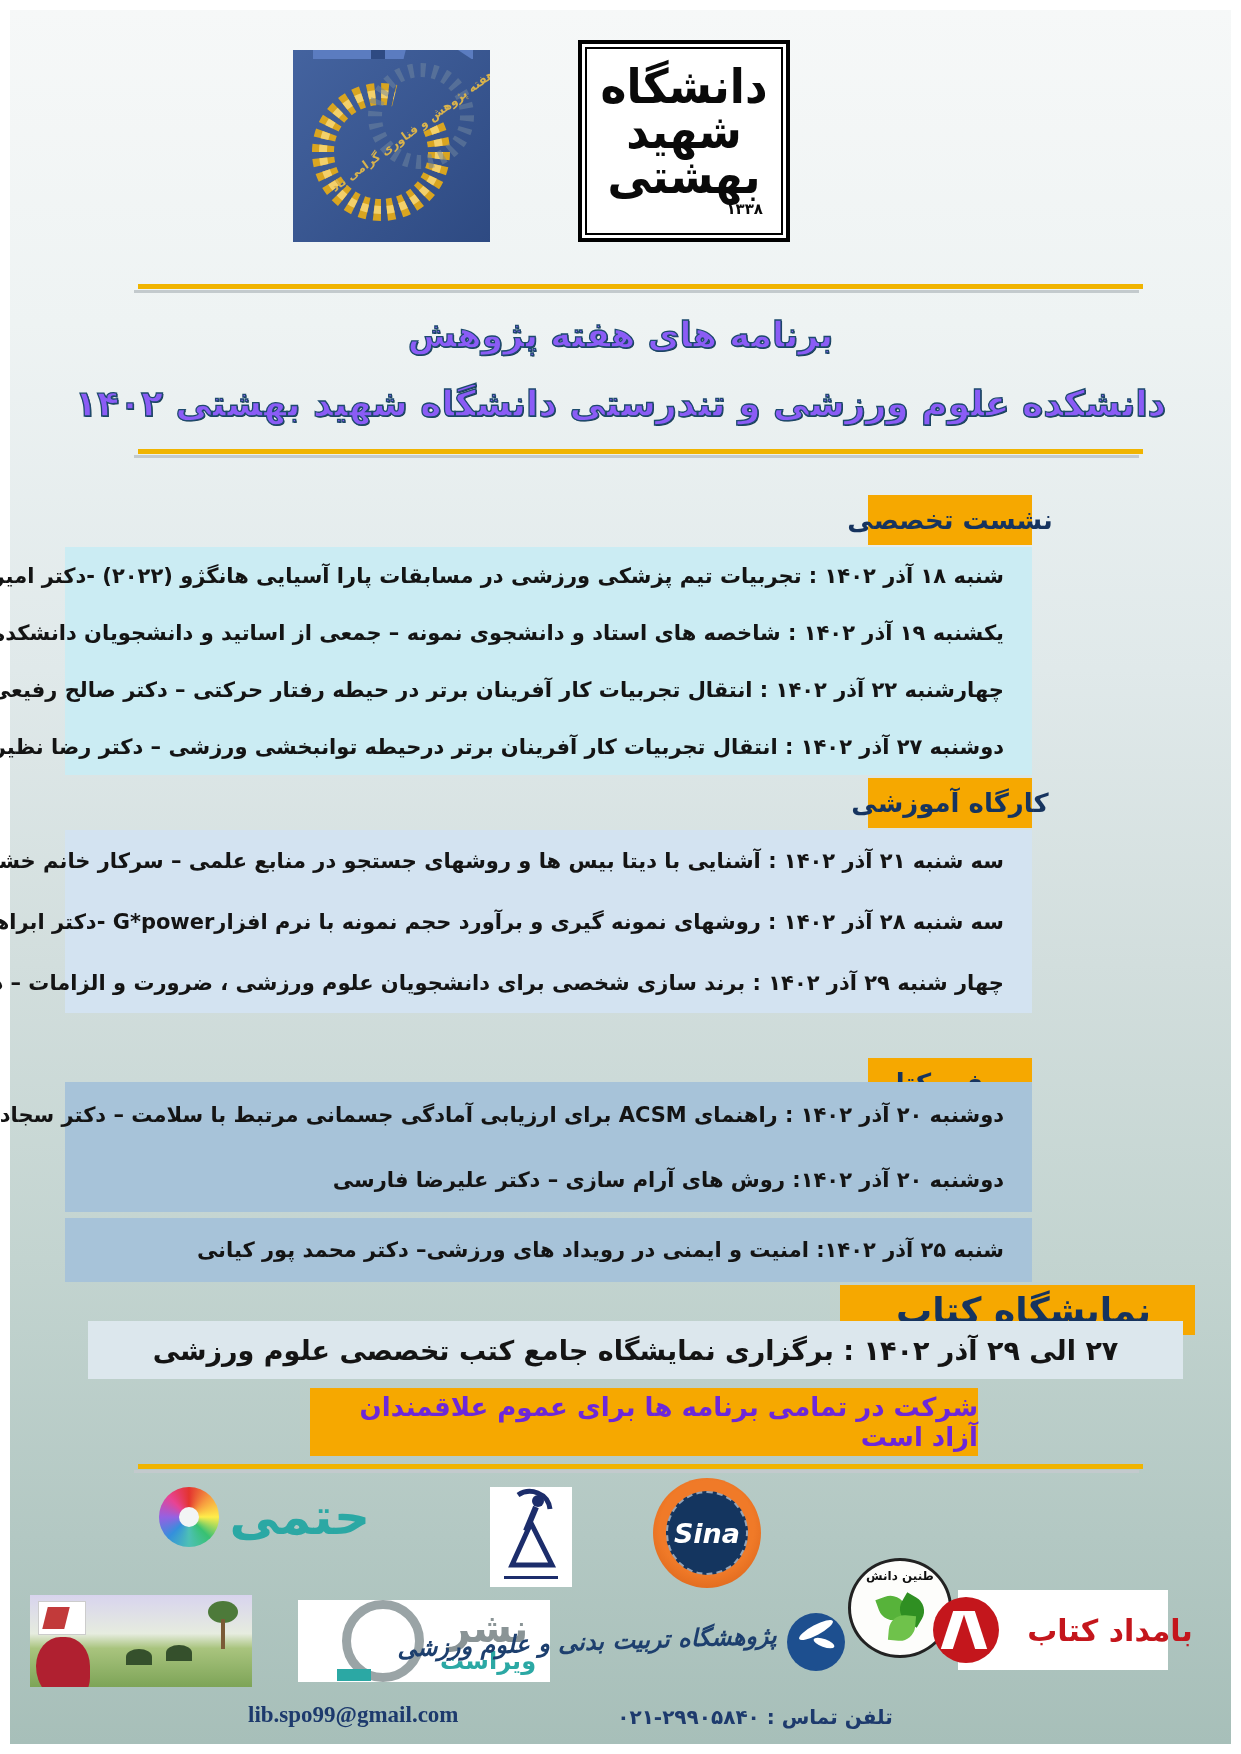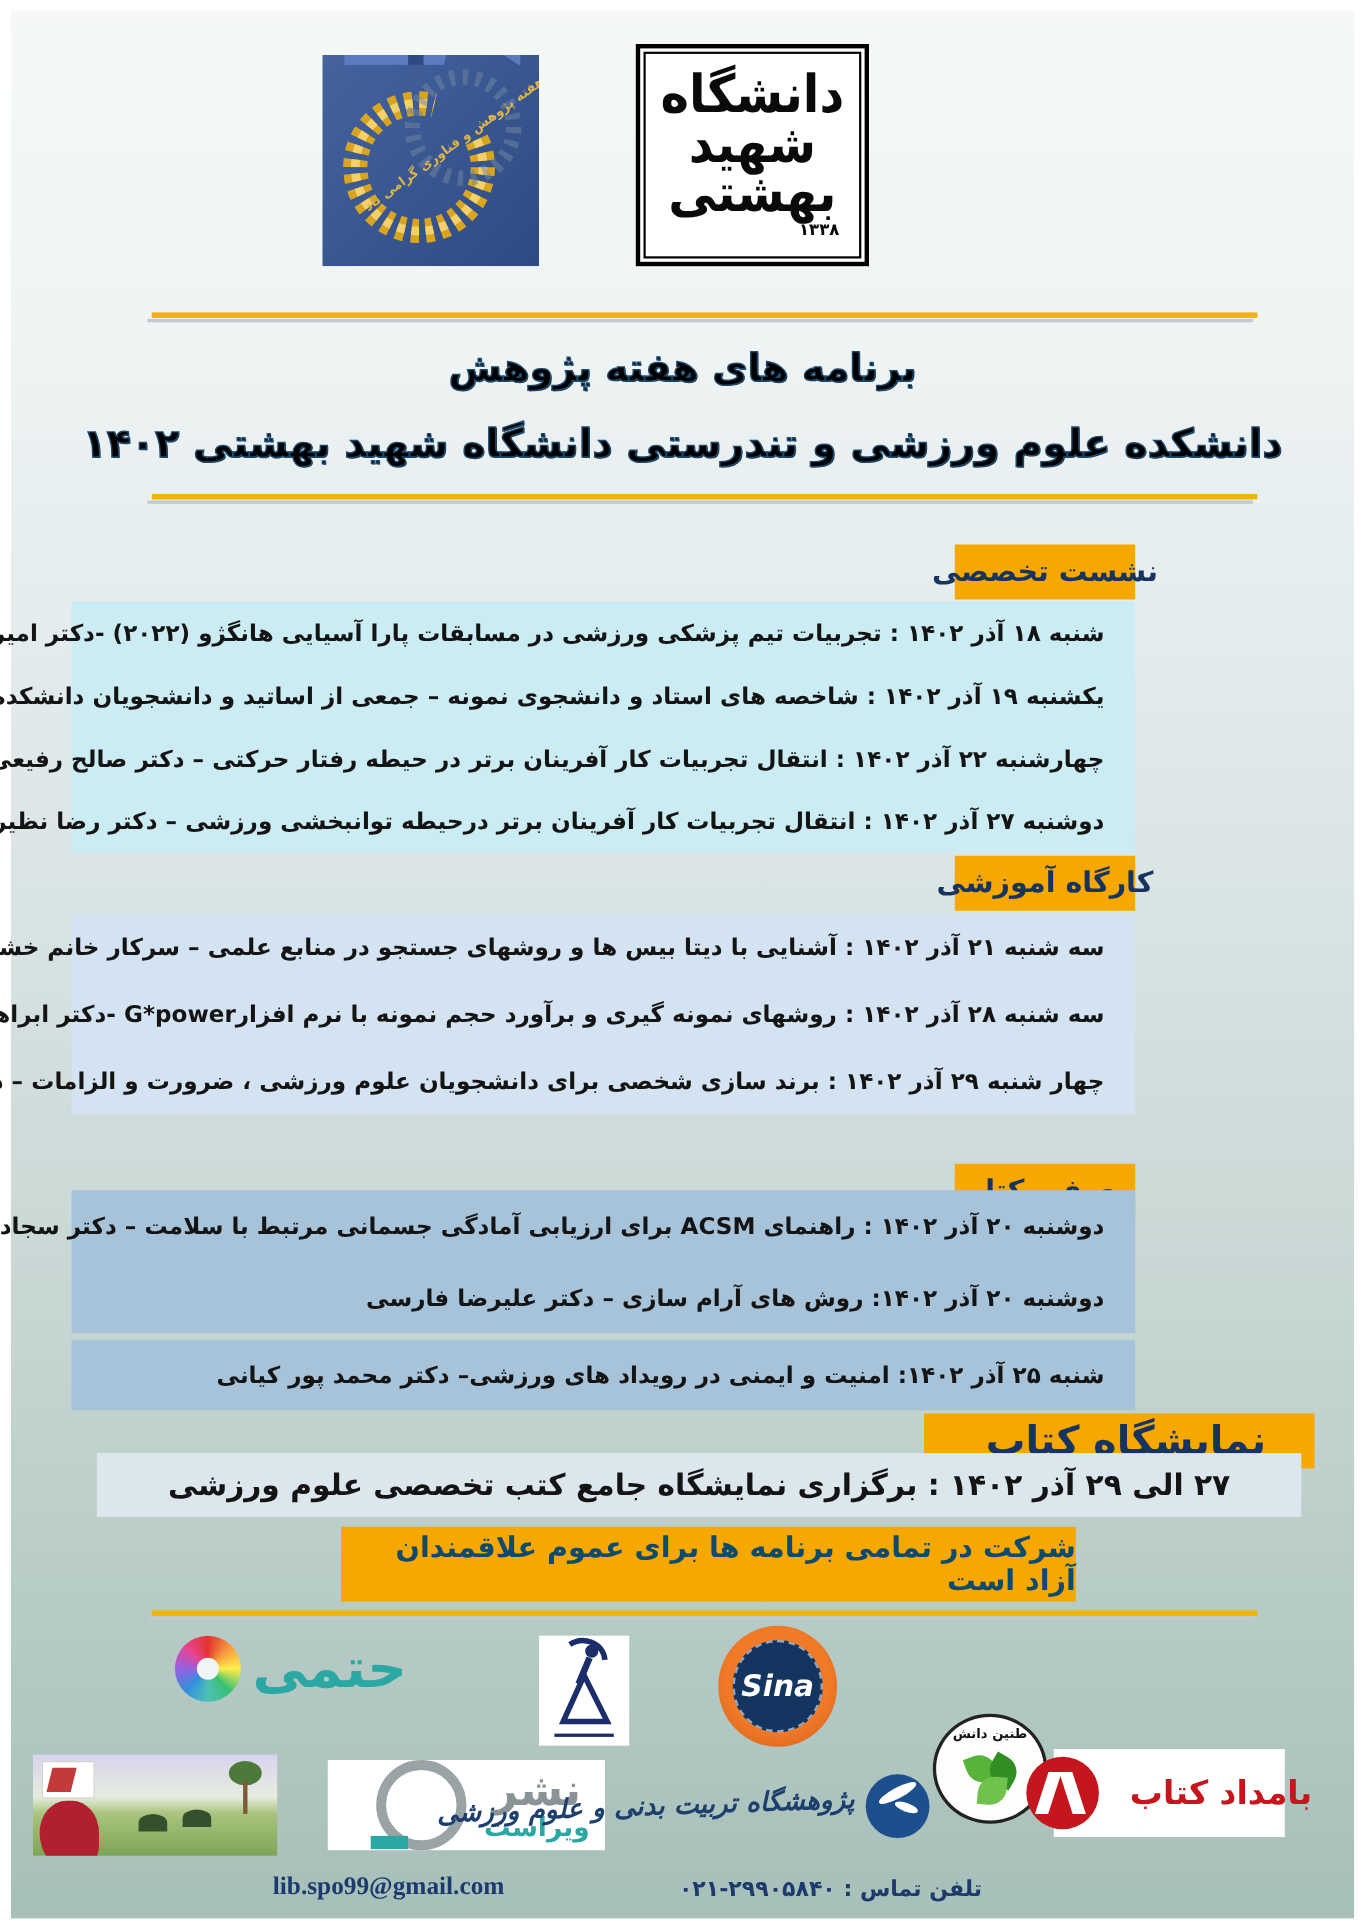--- a/index.html
+++ b/index.html
@@ -8,33 +8,33 @@
   .bg{position:absolute;inset:10px;
       background:linear-gradient(180deg,#f6f8f8 0%,#eef3f3 18%,#e0e9ea 38%,#d2dedd 55%,#c3d4d0 72%,#b3c8c3 88%,#a7bfb9 100%);}
   .abs{position:absolute;}
 
   
   .divider{position:absolute;height:5px;background:#f0b400;}
   .divider::after{content:"";position:absolute;left:-4px;right:4px;top:6px;height:3px;background:#c3cacd;}
 
   
   .title-line{position:absolute;left:0;right:0;text-align:center;direction:rtl;
-    font-weight:bold;color:#000000;-webkit-text-stroke:1.3px #1d4a6e;
+    font-weight:bold;color:#8b5cf6;-webkit-text-stroke:1.3px #1d4a6e;
     text-shadow:1px 1px 0 #17374f;}
 
   
   .sec-head{position:absolute;background:#f6a800;color:#16345f;font-weight:bold;
     display:flex;align-items:center;justify-content:center;direction:rtl;white-space:nowrap;}
 
   
   .sec-body{position:absolute;direction:rtl;color:#141414;font-weight:bold;}
   .row{display:flex;align-items:center;padding-right:28px;font-size:21px;white-space:nowrap;}
 
   .note-box{position:absolute;background:#f6a800;display:flex;align-items:center;justify-content:center;
-    direction:rtl;color:#0c4a6e;font-weight:bold;font-size:26px;}
+    direction:rtl;color:#6d28d9;font-weight:bold;font-size:26px;}
 
   
   .sbu-logo{position:absolute;border:4px solid #000;background:#fff;padding:3px;box-sizing:border-box;}
   .sbu-inner{border:2px solid #000;height:100%;box-sizing:border-box;display:flex;flex-direction:column;
     align-items:center;justify-content:center;direction:rtl;color:#0a0a0a;font-weight:bold;
     transform-origin:center;line-height:1.02;}
   .sbu-inner .w{font-size:44px;transform:scaleY(1.08);}
   .sbu-inner .y{font-size:15px;align-self:flex-start;margin-right:18px;margin-top:2px;}
 
   

